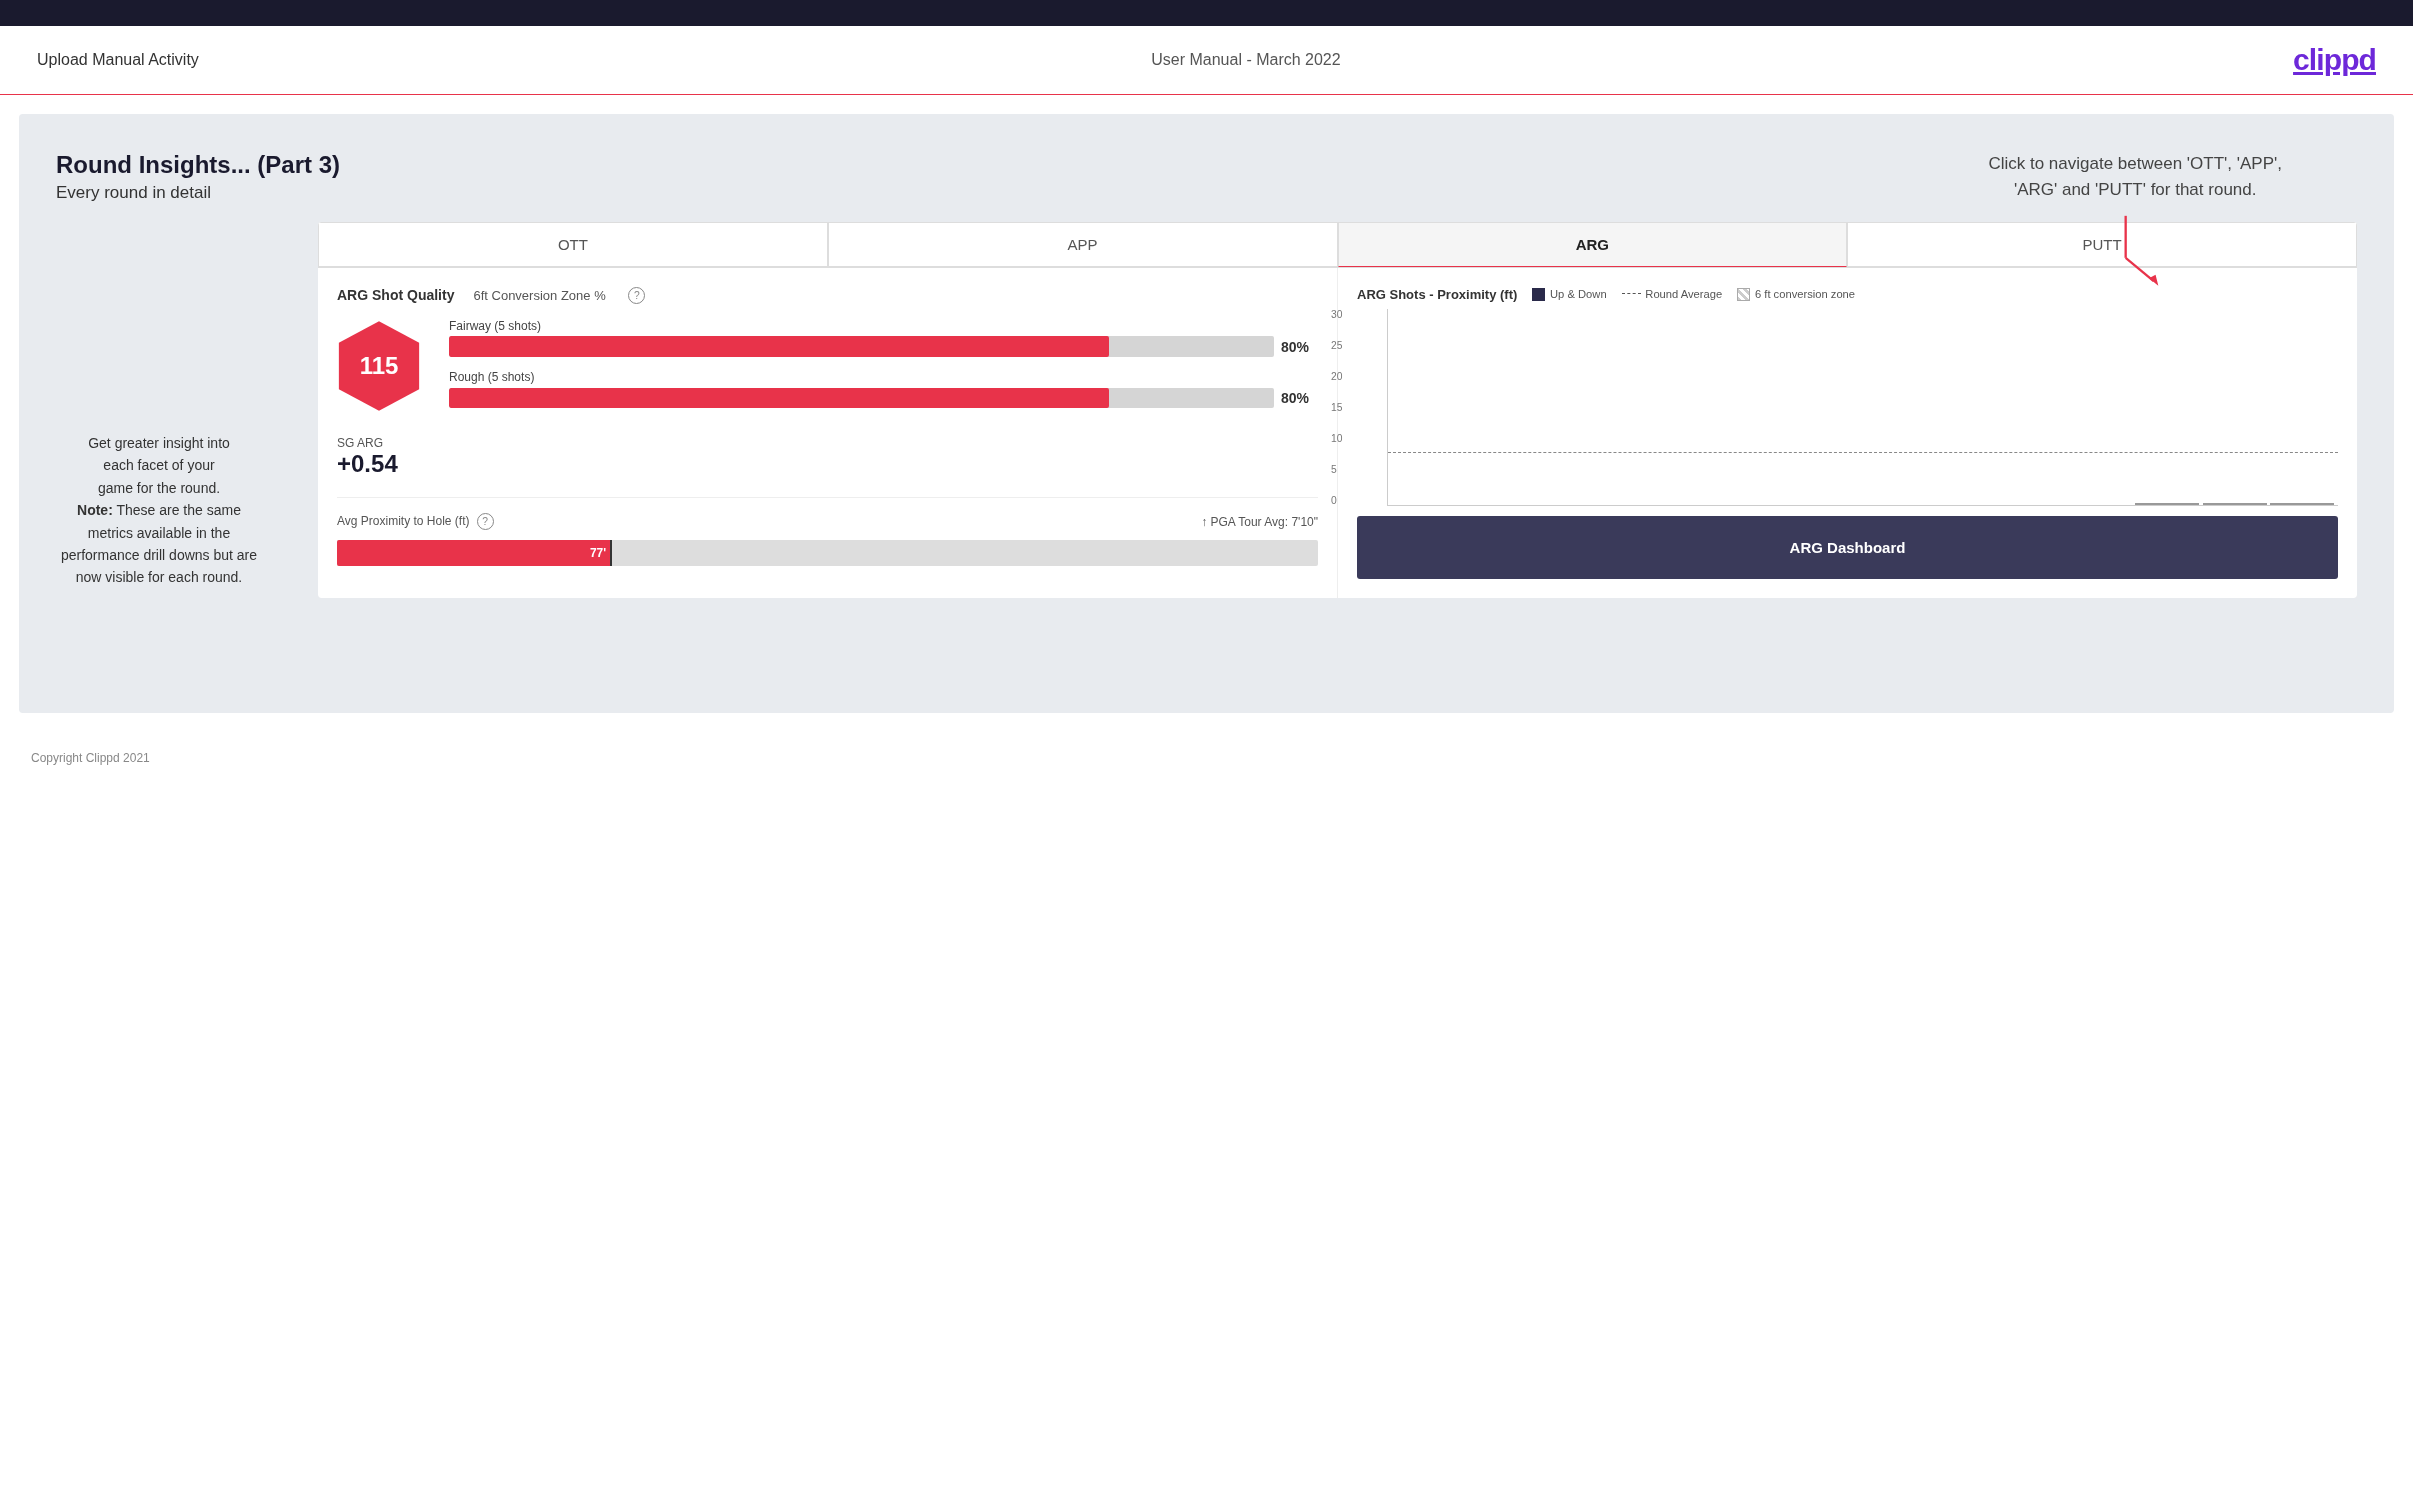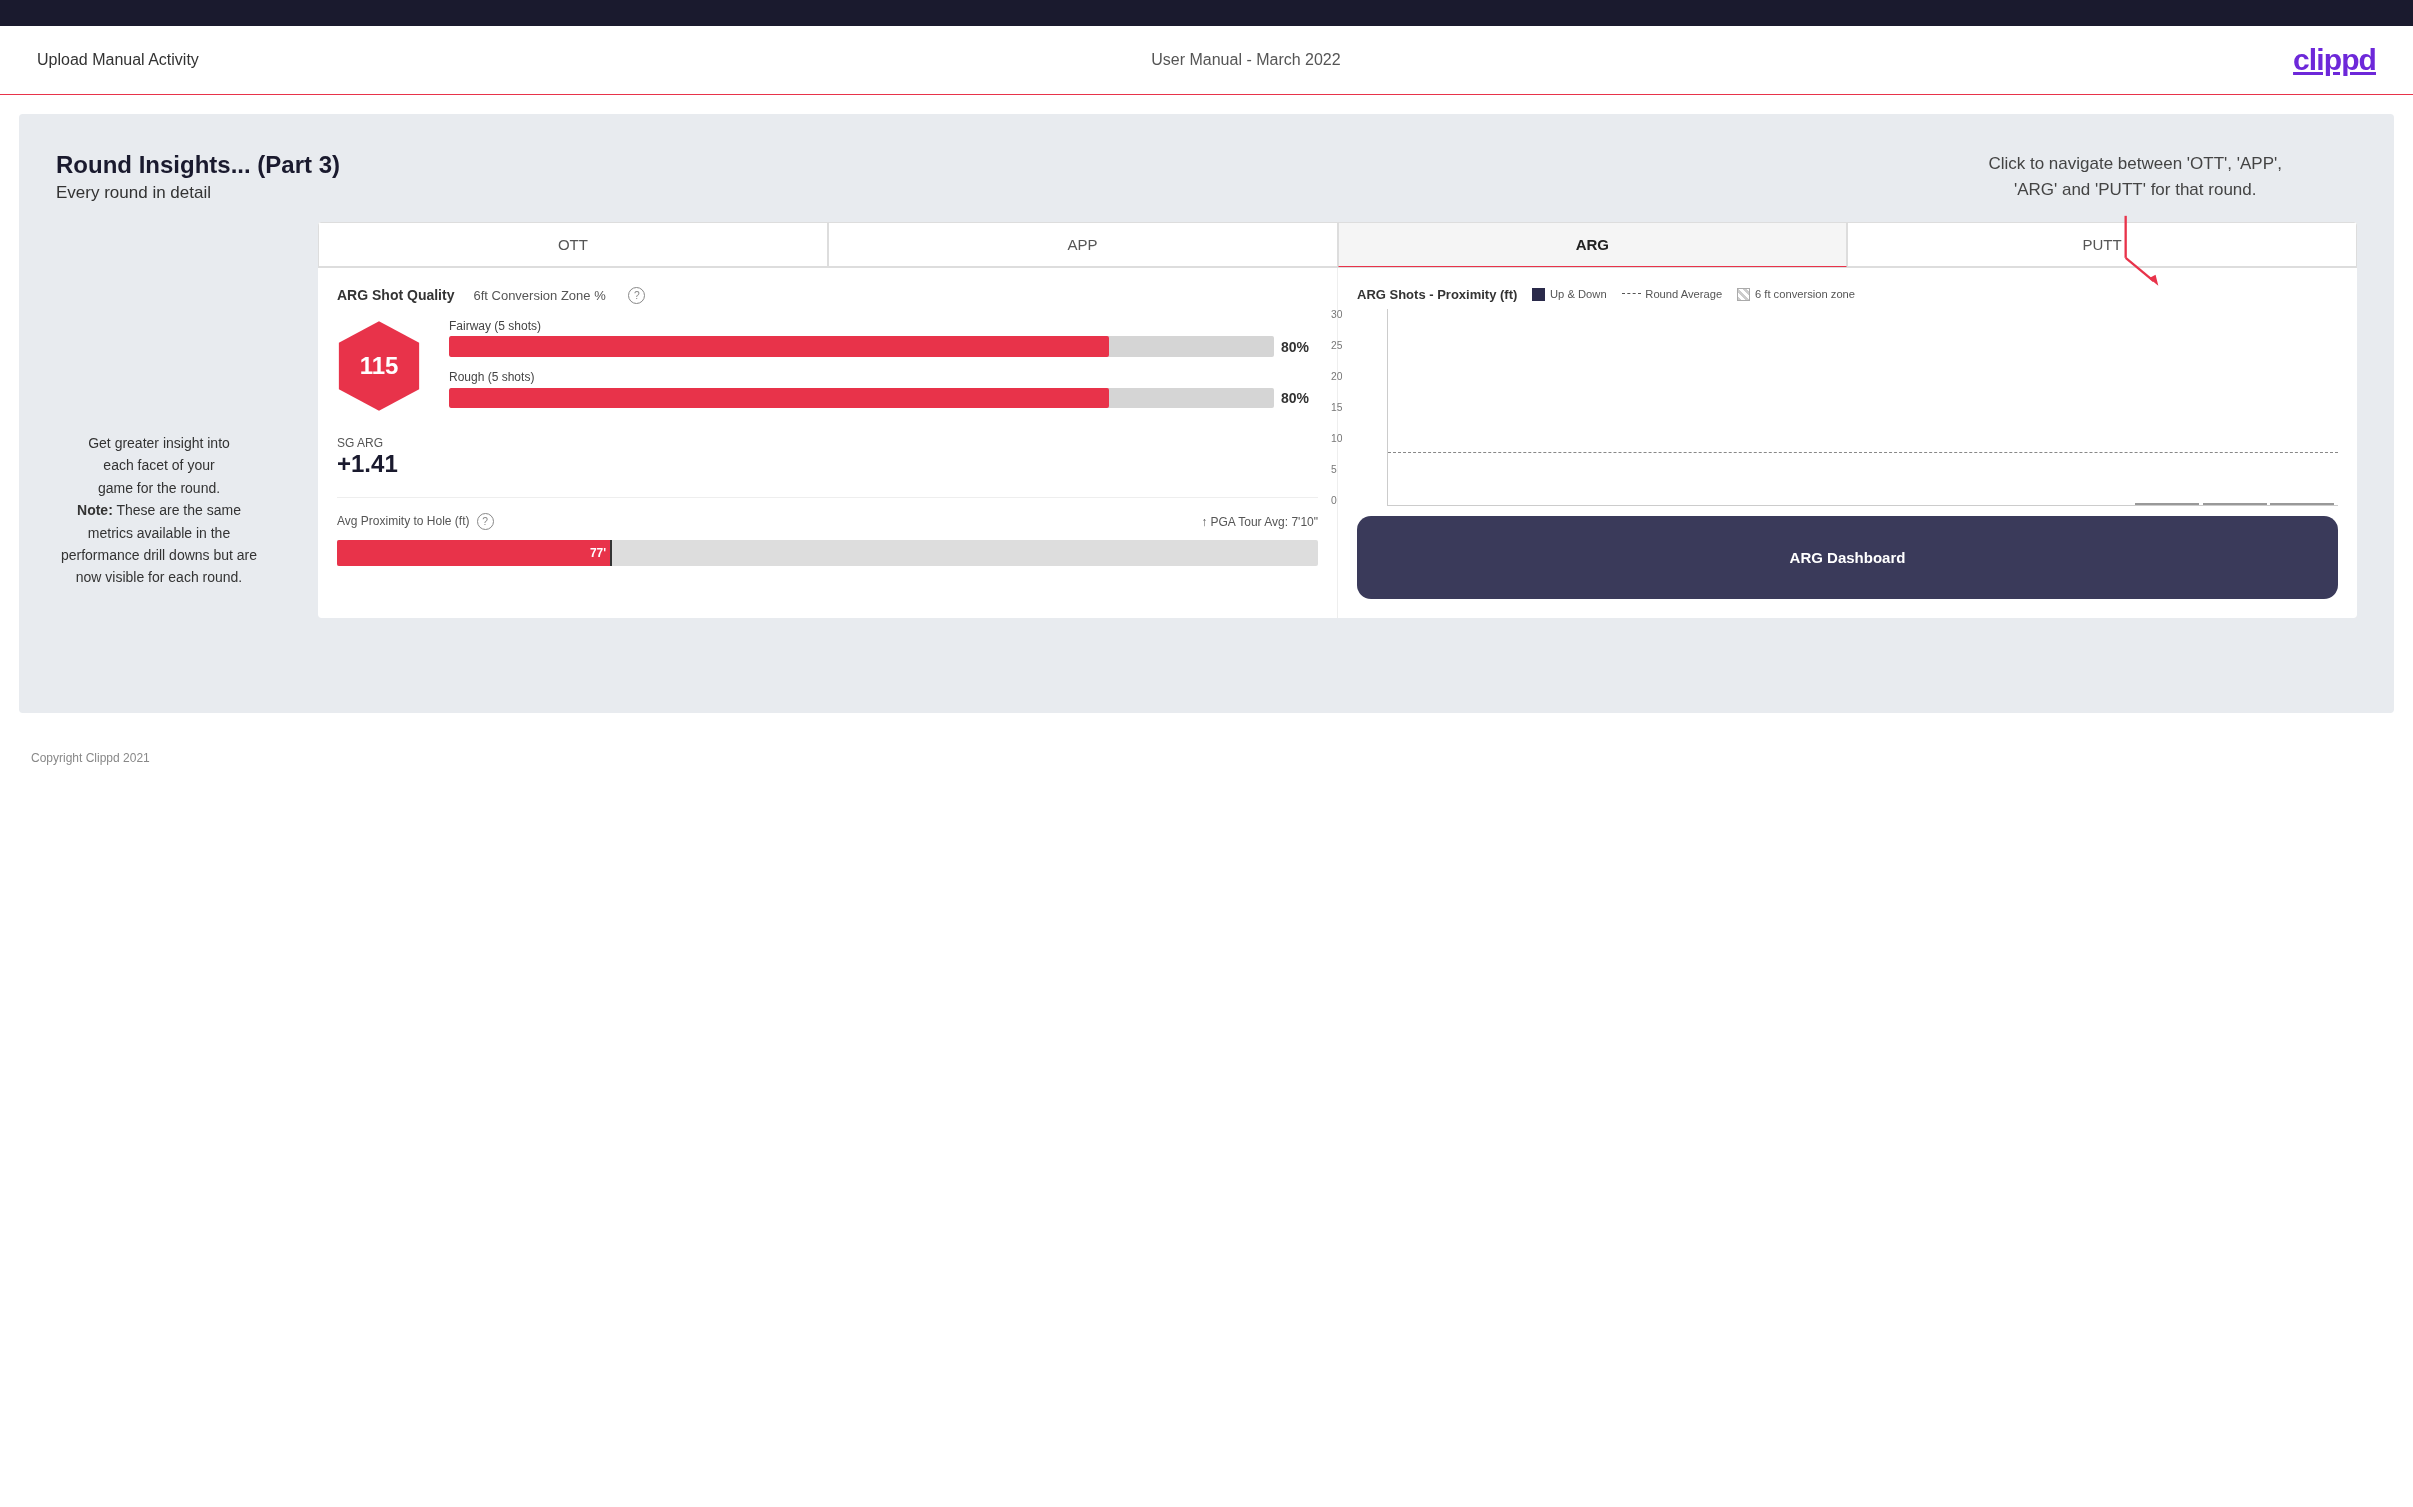--- a/index.html
+++ b/index.html
@@ -360,26 +360,26 @@
       position: absolute;
       left: 0;
       right: 0;
       border-top: 1.9px dashed #888;
     }
     
     .arg-dashboard-btn {
       background: #3a3a5a;
       color: #fff;
       text-align: center;
-      padding: 33px;
+      padding: 23px;
       font-size: 15px;
       font-weight: 600;
       cursor: pointer;
       margin-top: 9.4px;
-      border-radius: 14px;
+      border-radius: 3px;
     }
     .footer {
       padding: 19px 31px;
       font-size: 12px;
       color: #888;
     }
   </style>
 </head>
 <body>
 
@@ -461,21 +461,21 @@
           <div class="bar-fill" style="width:80%"></div>
         </div>
         <span class="bar-pct">80%</span>
       </div>
     </div>
             </div>
         </div>
 
         <div class="sg-container">
           <div class="sg-label">SG ARG</div>
-          <div class="sg-value">+1.41</div>
+          <div class="sg-value">+0.54</div>
         </div>
 
         <div class="proximity-section">
           <div class="proximity-header">
             <span>
               <span>Avg Proximity to Hole (ft)</span>
               <span class="help-icon">?</span>
             </span>
             <span>↑ PGA Tour Avg: 7'10"</span>
           </div>

